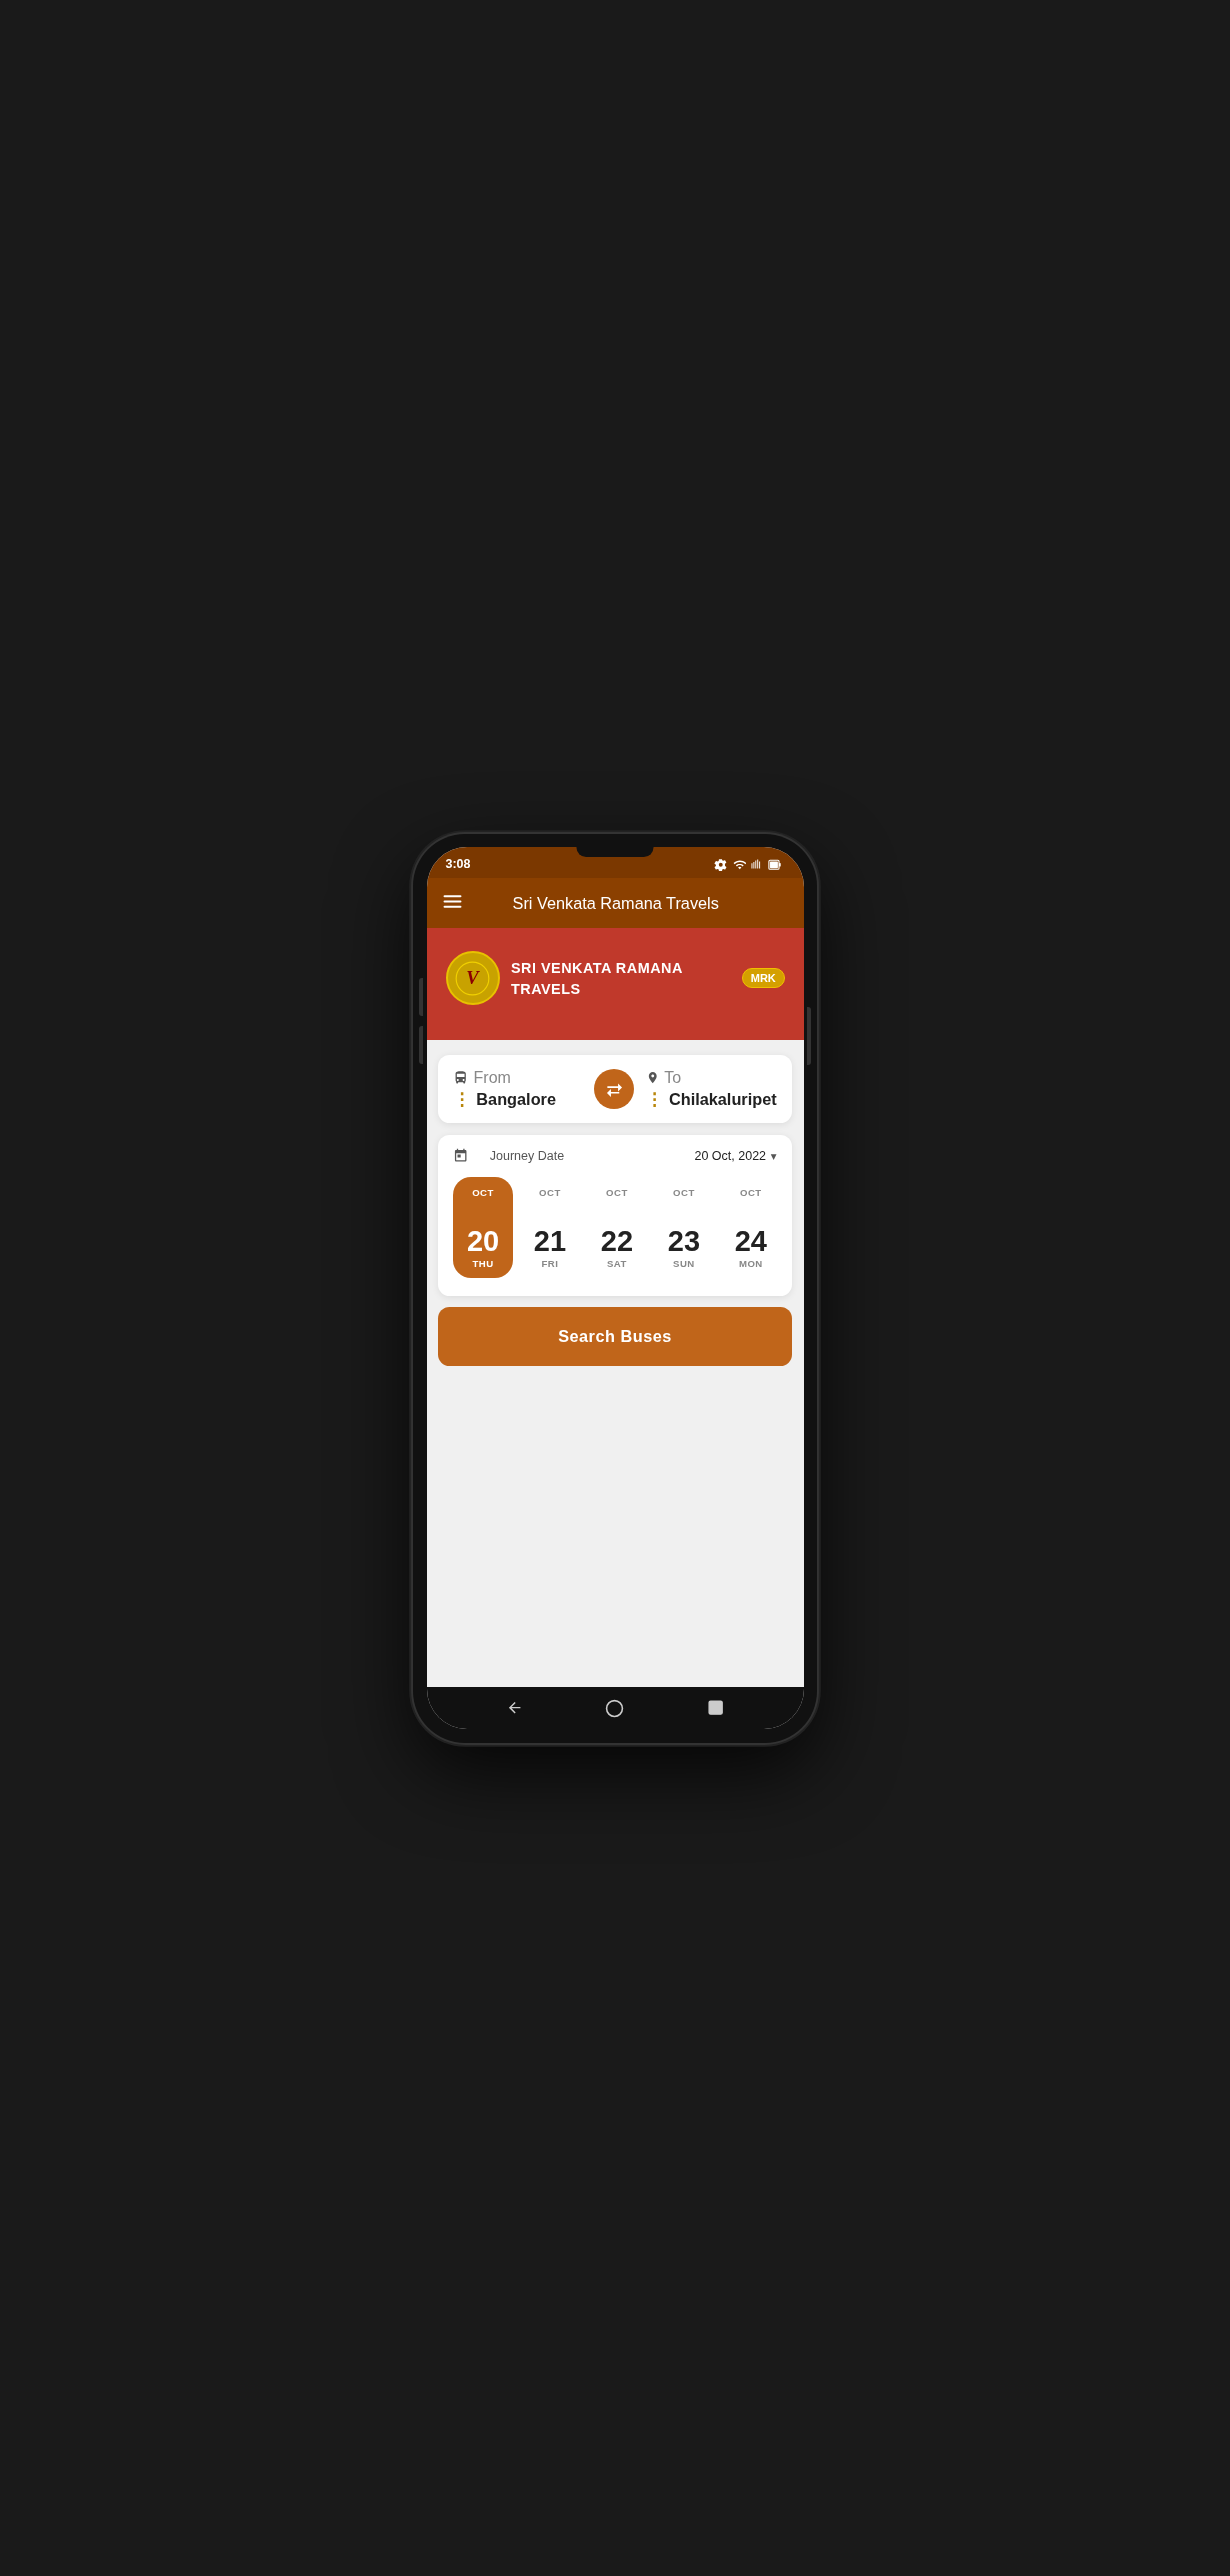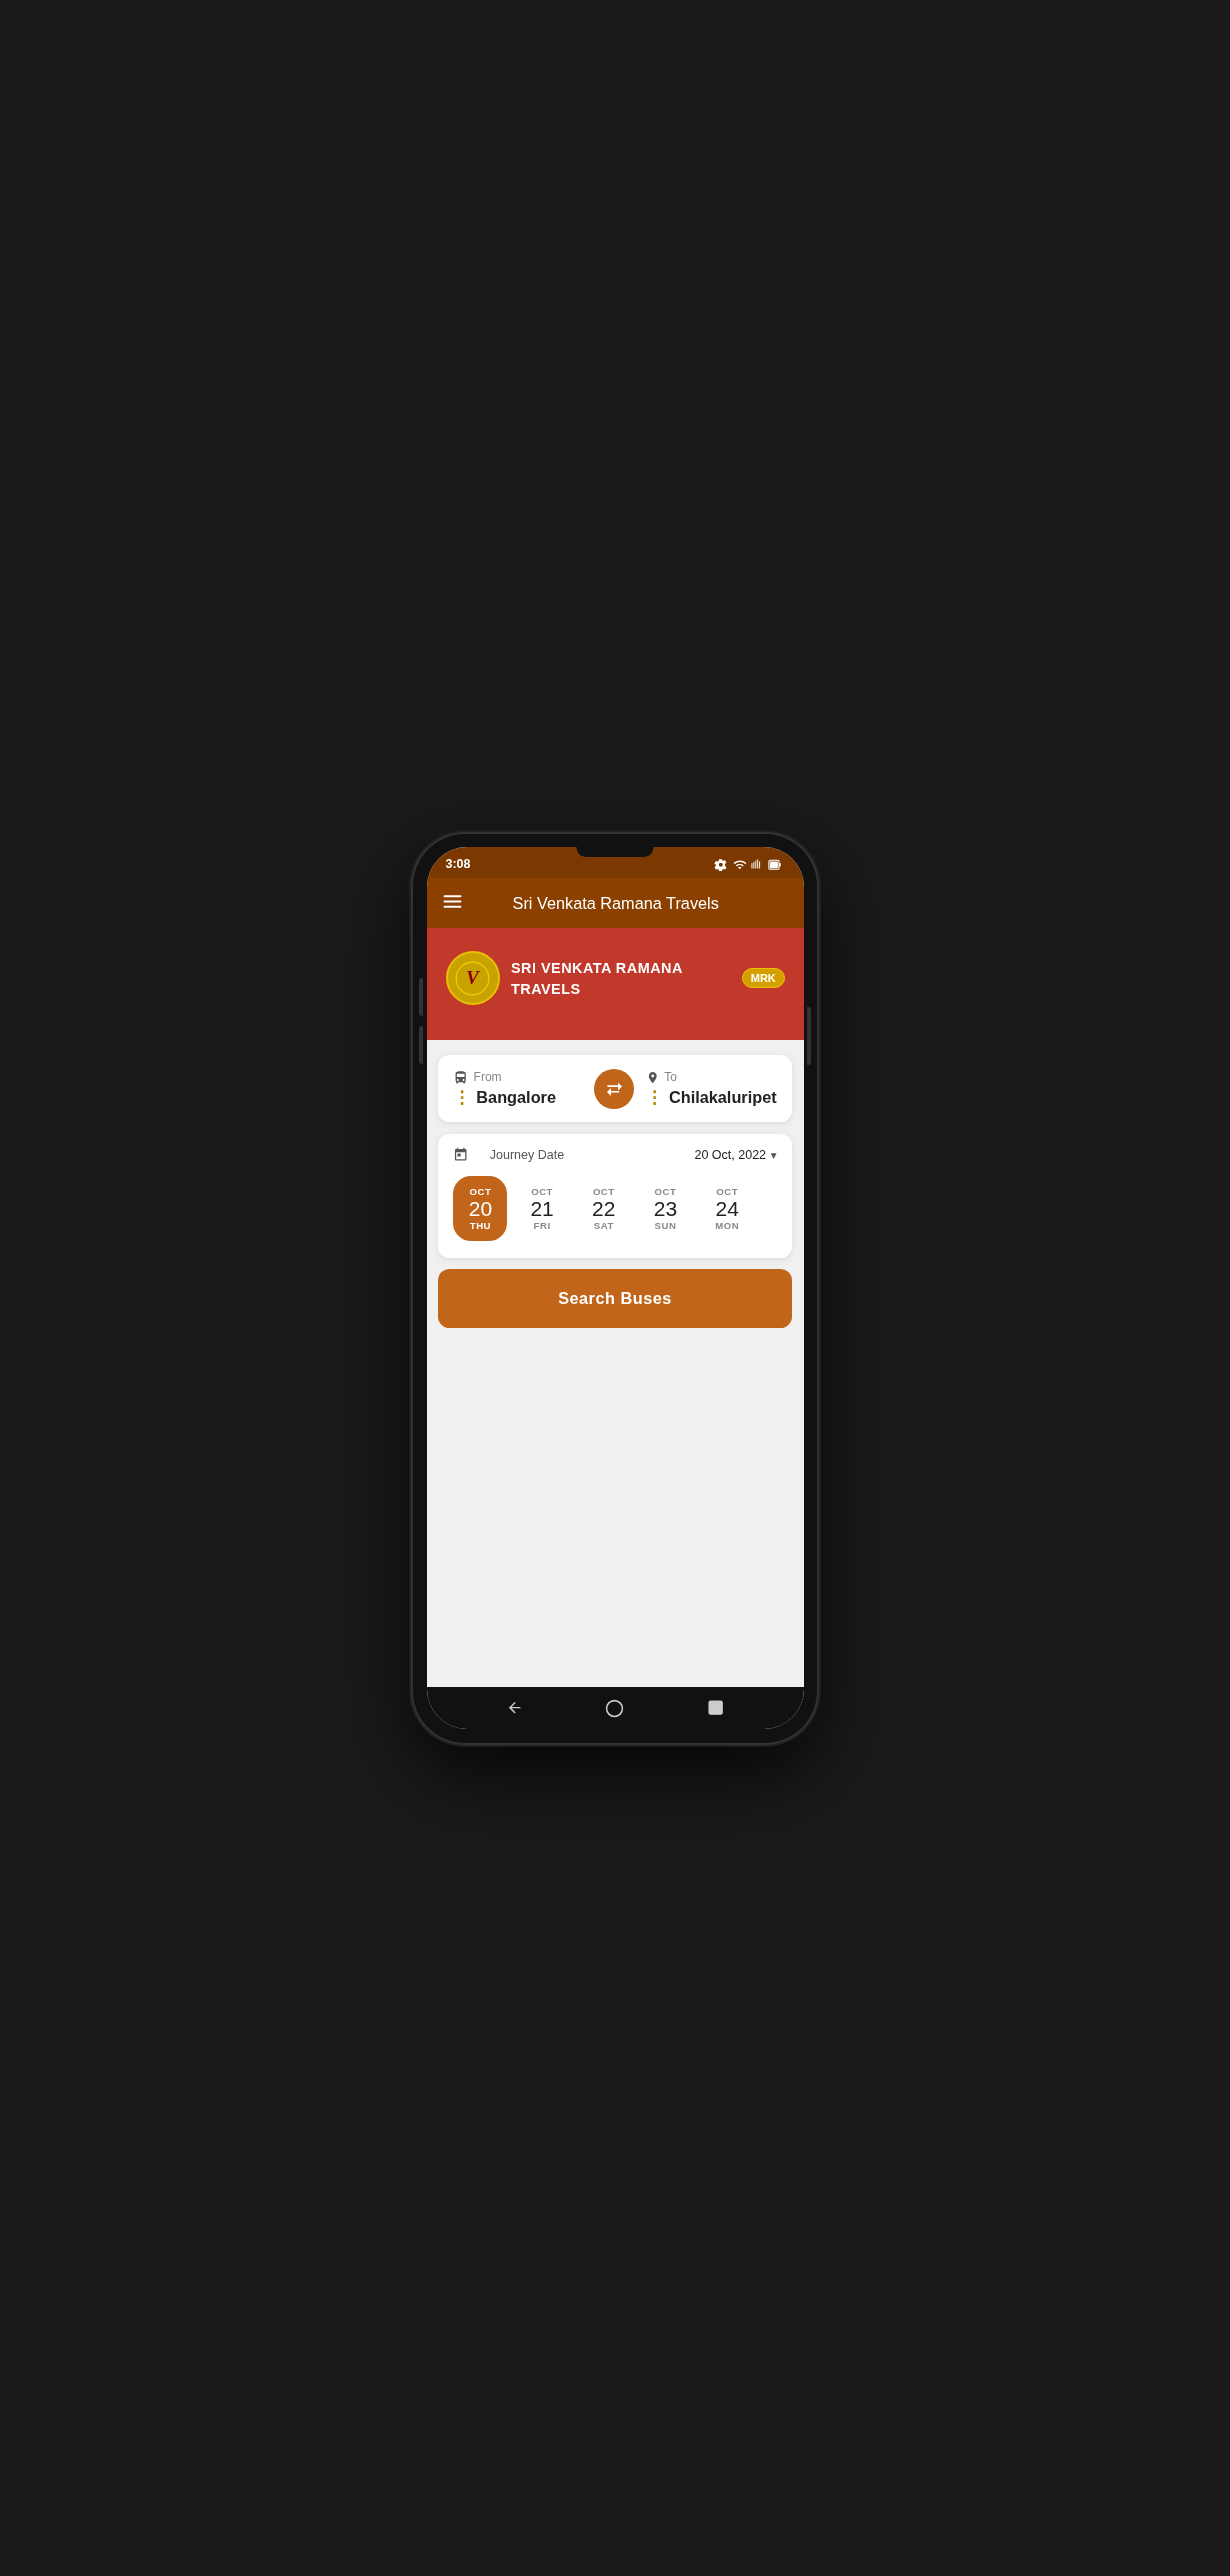--- a/index.html
+++ b/index.html
@@ -139,21 +139,21 @@
       padding: 13.5px 15.4px;
       display: flex;
       align-items: center;
       gap: 11.5px;
       box-shadow: 0 1.9px 7.7px rgba(0,0,0,0.08);
     }
     .route-from {
       flex: 1;
     }
     .route-label {
-      font-size: 12px;
+      font-size: 16px;
       color: #888;
       margin-bottom: 1.9px;
       display: flex;
       align-items: center;
       gap: 4.8px;
     }
     .route-city {
       font-size: 16.3px;
       font-weight: 700;
       color: #222;
@@ -236,24 +236,25 @@
     .date-item.active .date-day {
       color: white;
     }
     .date-month {
       font-size: 9.6px;
       font-weight: 700;
       color: #888;
       letter-spacing: 0.5px;
     }
     .date-num {
-      font-size: 21px;
-      font-weight: 400;
+      font-size: 29px;
+      font-weight: 700;
       color: #222;
       line-height: 1.1;
+      margin-top: 28px;
     }
     .date-day {
       font-size: 9.6px;
       font-weight: 600;
       color: #888;
       letter-spacing: 0.5px;
     }
     .search-btn {
       background: #C0651A;
       color: white;

